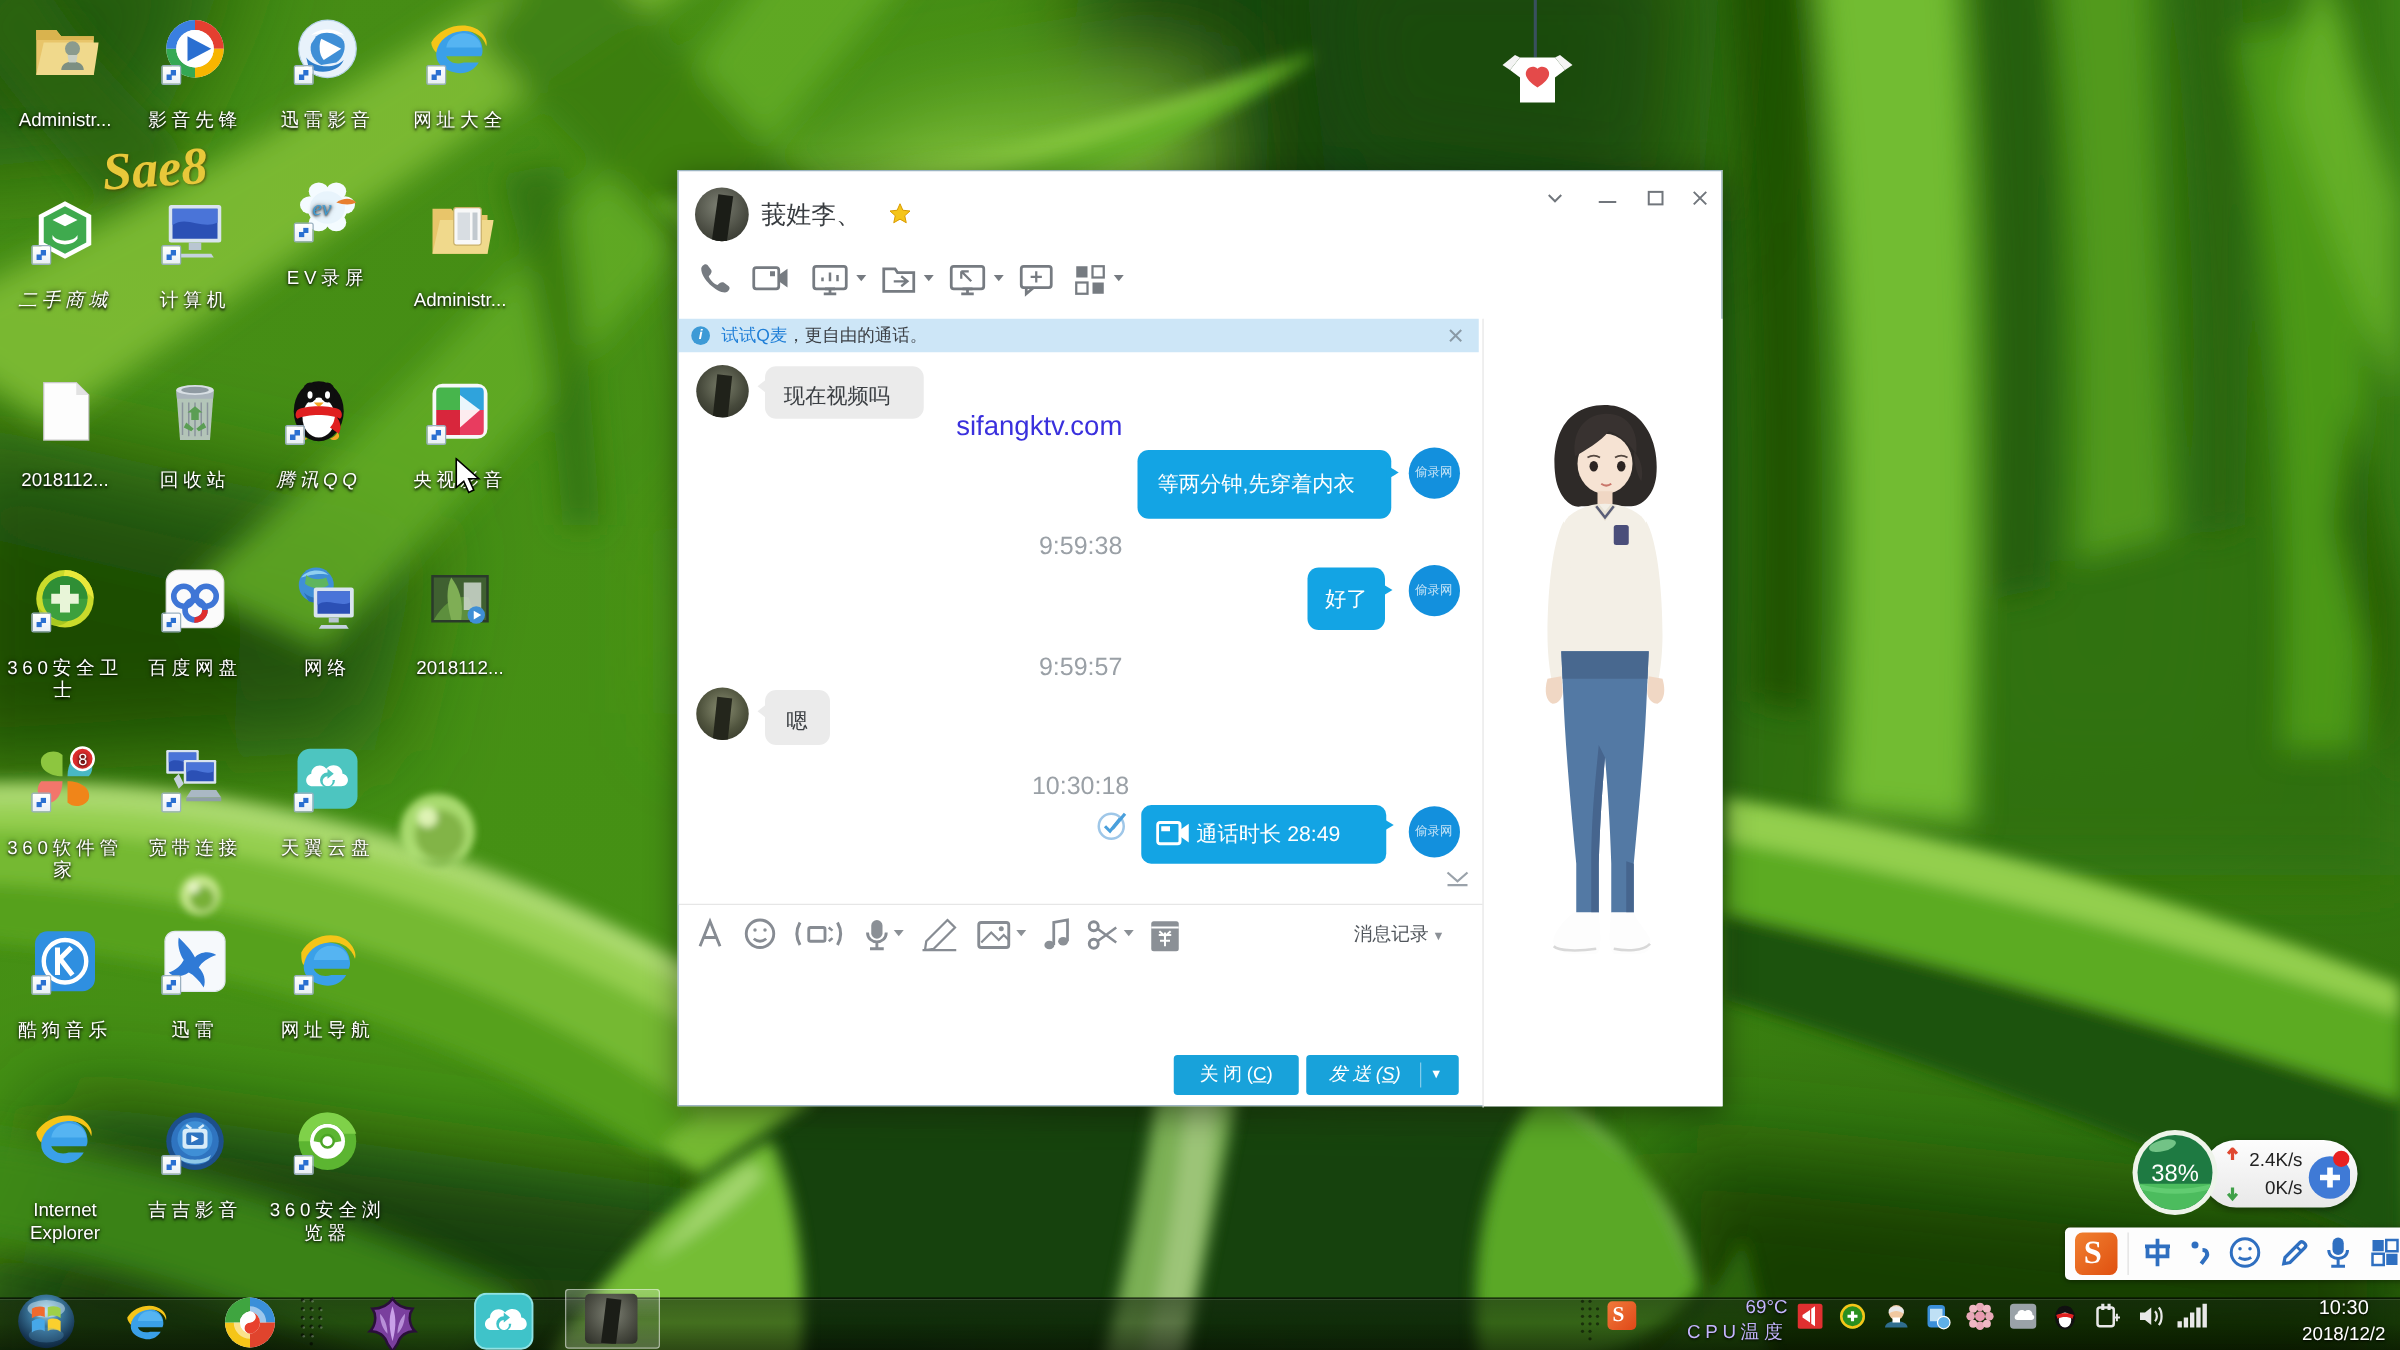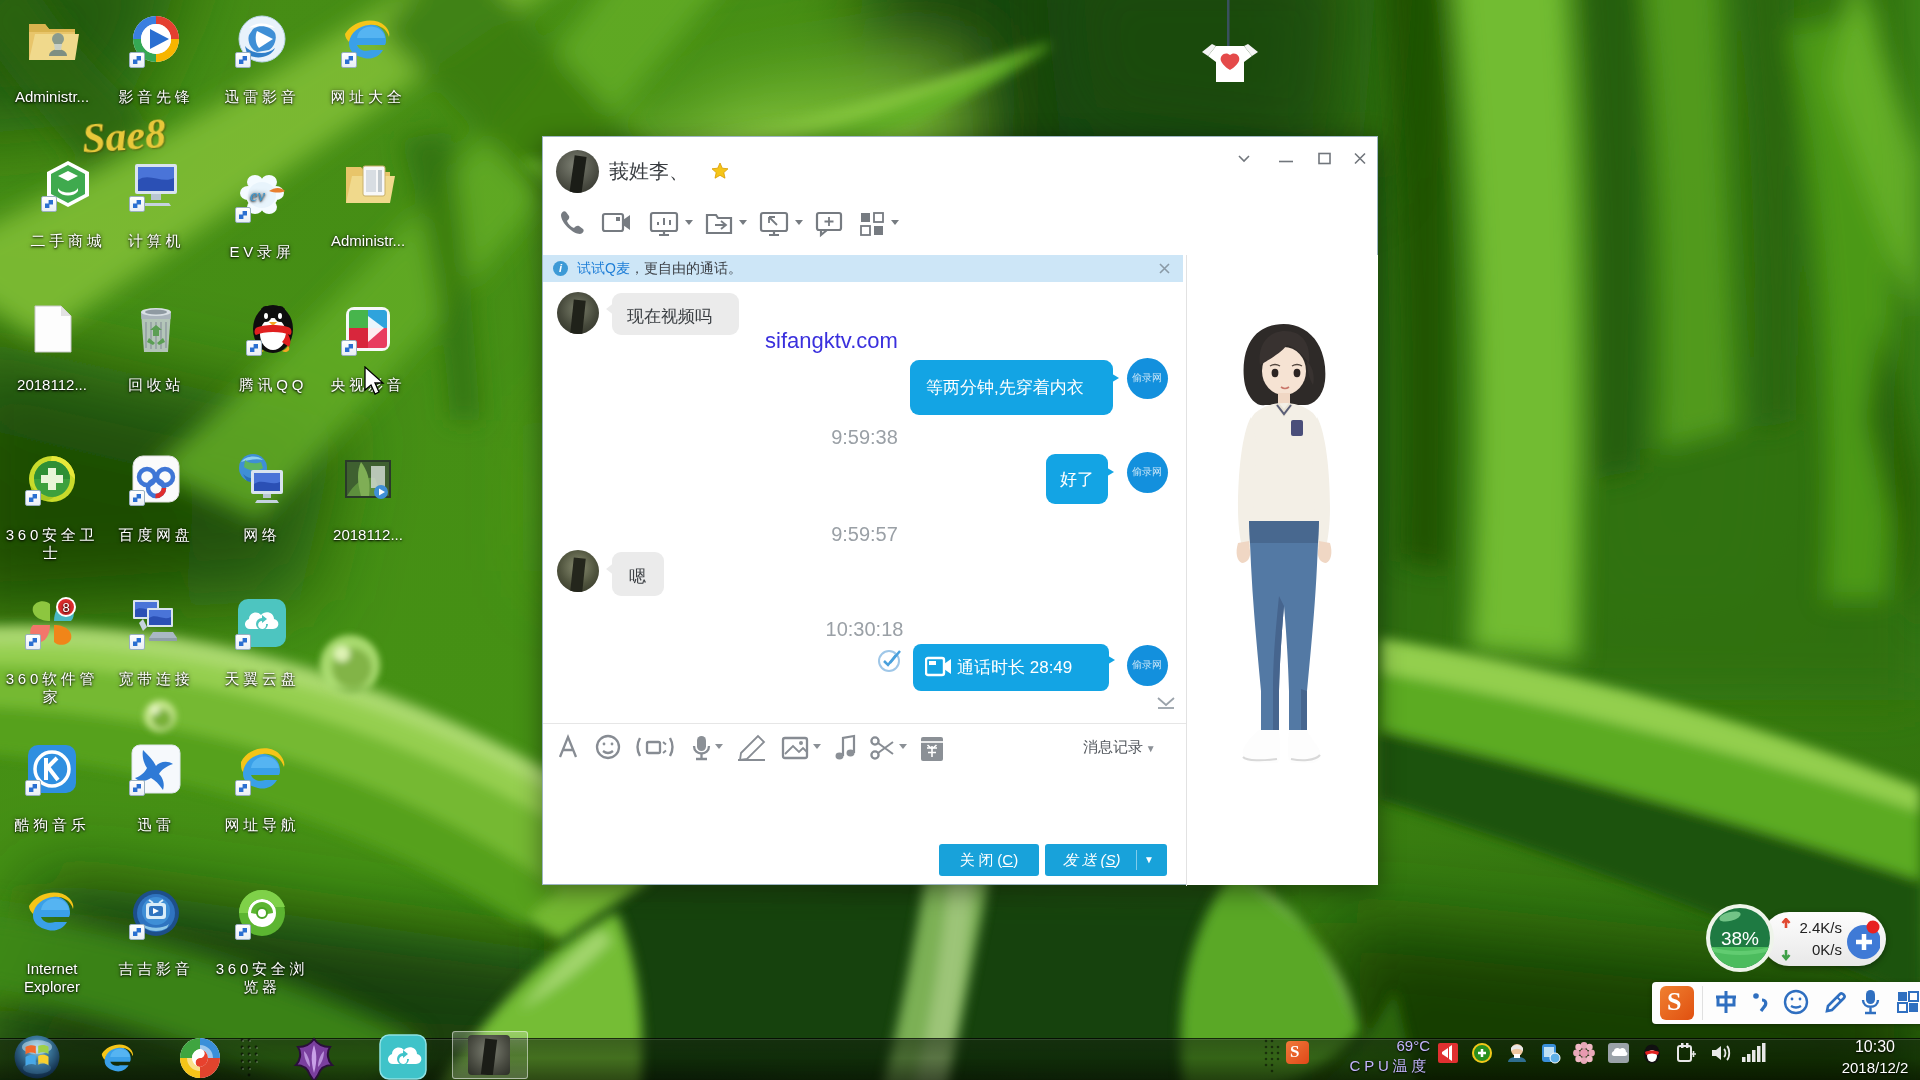--- a/index.html
+++ b/index.html
@@ -191,21 +191,21 @@
       <div class="ic">
 <svg width="54" height="54" viewBox="0 0 54 54">
           <path d="M8 30 C8 18 17 10 27 10 C38 10 45 17 45 26 C45 28 45 29 44 31 L16 31 C18 36 24 38 30 36 L42 36 C38 43 30 46 23 44 C14 42 8 37 8 30 Z" fill="#3aa0e8"></path>
           <path d="M16 24 L44 24 C44 20 40 14 33 13 C24 11 17 17 16 24 Z" fill="#55b4f2"></path>
           <path d="M4 20 C12 6 34 2 44 12 C48 16 49 20 48 23 C46 15 38 10 28 11 C18 12 10 18 8 28 C6 26 4 23 4 20 Z" fill="#f5c518"></path>
         </svg>
 <div class="sc"></div></div>
       <div class="lb">网址大全</div>
     </div>
 
-<div class="di" style="left:16px;top:158px;">
+<div class="di" style="left:0px;top:158px;font-style:italic;">
       <div class="ic">
 <svg width="54" height="54" viewBox="0 0 54 54">
           <path d="M27 3 L48 14 L48 38 L27 49 L6 38 L6 14 Z" fill="#fff"></path>
           <path d="M27 7 L44 16 L44 36 L27 45 L10 36 L10 16 Z" fill="#3faa4e"></path>
           <path d="M27 13 L37 18 L27 23 L17 18 Z" fill="#fff"></path>
           <path d="M17 30 C20 36 34 36 37 30 L37 33 C33 39 21 39 17 33 Z" fill="#fff"></path>
         </svg>
 <div class="sc"></div></div>
       <div class="lb">二手商城</div>
     </div>
@@ -214,21 +214,21 @@
 <svg width="54" height="54" viewBox="0 0 54 54">
           <rect x="6" y="6" width="42" height="30" rx="2" fill="#d9e4ee"></rect>
           <rect x="9" y="9" width="36" height="24" fill="#2b50b5"></rect>
           <path d="M9 9 L45 9 L45 20 C33 26 20 14 9 22 Z" fill="#4a74d8"></path>
           <rect x="22" y="36" width="10" height="6" fill="#b9c6d2"></rect>
           <path d="M14 45 L40 45 L42 48 L12 48 Z" fill="#c5d2de"></path>
         </svg>
 <div class="sc"></div></div>
       <div class="lb">计算机</div>
     </div>
-<div class="di" style="left:210px;top:169px;">
+<div class="di" style="left:210px;top:140px;">
       <div class="ic">
 <svg width="54" height="54" viewBox="0 0 54 54">
           <g fill="#f4fbff">
             <ellipse cx="27" cy="26" rx="16" ry="15"></ellipse>
             <ellipse cx="13" cy="24" rx="8" ry="7"></ellipse>
             <ellipse cx="41" cy="24" rx="8" ry="7"></ellipse>
             <ellipse cx="20" cy="13" rx="8" ry="7"></ellipse>
             <ellipse cx="34" cy="13" rx="8" ry="7"></ellipse>
             <ellipse cx="20" cy="38" rx="8" ry="7"></ellipse>
             <ellipse cx="34" cy="38" rx="8" ry="7"></ellipse>
@@ -271,21 +271,21 @@
           <ellipse cx="27" cy="10" rx="11" ry="2.6" fill="#8f9aa2"></ellipse>
           <g fill="none" stroke="#8a949c" stroke-width="1.2">
             <path d="M17 20 L17 46 M22 20 L22 47 M27 20 L27 47 M32 20 L32 47 M37 20 L37 46"></path>
           </g>
           <path d="M21 28 L27 23 L33 28 L30 28 L30 34 L24 34 L24 28 Z" fill="#5b9e54"></path>
           <path d="M20 36 L26 41 L24 43 L18 40 Z M34 36 L28 41 L30 43 L36 40 Z" fill="#5b9e54"></path>
         </svg>
 </div>
       <div class="lb">回收站</div>
     </div>
-<div class="di" style="left:221px;top:302px;">
+<div class="di" style="left:203px;top:302px;font-style:italic;">
       <div class="ic">
 <svg width="54" height="54" viewBox="0 0 54 54">
           <ellipse cx="27" cy="27" rx="20" ry="24" fill="#0e0e0e"></ellipse>
           <ellipse cx="27" cy="32" rx="13" ry="16" fill="#fff"></ellipse>
           <ellipse cx="20" cy="12" rx="6" ry="8" fill="#0e0e0e"></ellipse>
           <ellipse cx="34" cy="12" rx="6" ry="8" fill="#0e0e0e"></ellipse>
           <ellipse cx="20" cy="14" rx="2" ry="3" fill="#fff"></ellipse>
           <ellipse cx="34" cy="14" rx="2" ry="3" fill="#fff"></ellipse>
           <path d="M23 20 L31 20 L27 24 Z" fill="#f5a623"></path>
           <path d="M10 26 C16 22 38 22 44 26 C46 28 46 32 44 33 C36 29 18 29 10 33 C8 32 8 28 10 26 Z" fill="#e02020"></path>

